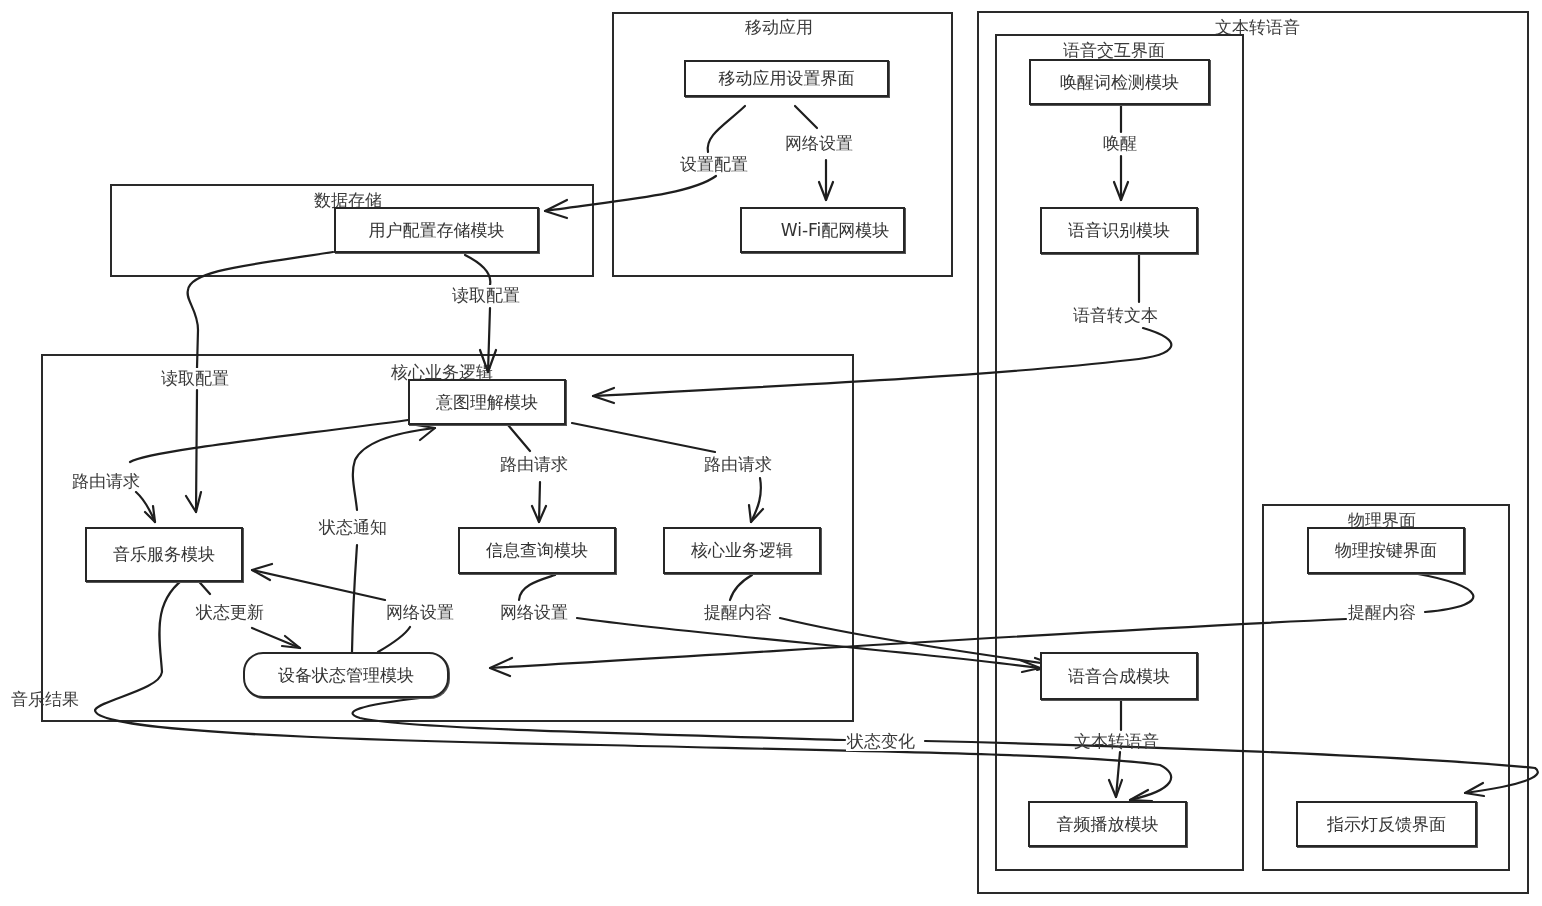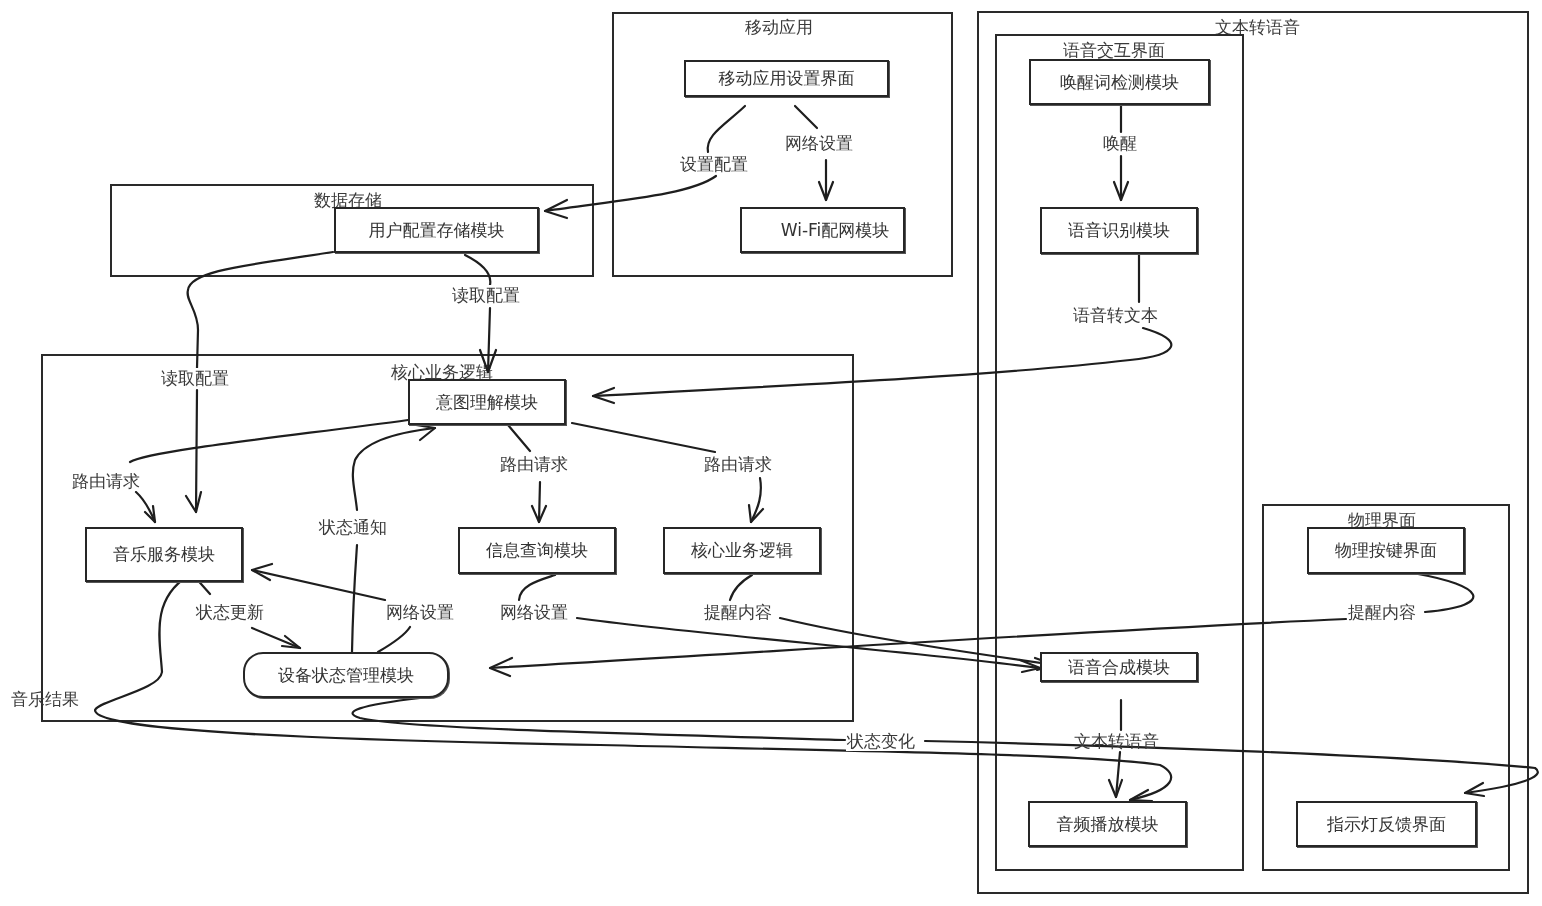--- a/index.html
+++ b/index.html
@@ -99,21 +99,21 @@
   <div class="node" style="left:668px;top:60px;width:205px;height:37px;margin-left:16px;">移动应用设置界面</div>
   <div class="node" style="left:740px;top:207px;width:165px;height:46px;padding-left:25px;">Wi-Fi配网模块</div>
   <div class="node" style="left:334px;top:207px;width:205px;height:46px;">用户配置存储模块</div>
   <div class="node" style="left:408px;top:379px;width:158px;height:46px;">意图理解模块</div>
   <div class="node" style="left:85px;top:527px;width:158px;height:55px;">音乐服务模块</div>
   <div class="node" style="left:458px;top:527px;width:158px;height:47px;">信息查询模块</div>
   <div class="node" style="left:663px;top:527px;width:158px;height:47px;">核心业务逻辑</div>
   <div class="node" style="left:243px;top:652px;width:206px;height:46px;border-radius:20px;">设备状态管理模块</div>
   <div class="node" style="left:1029px;top:59px;width:181px;height:46px;">唤醒词检测模块</div>
   <div class="node" style="left:1040px;top:207px;width:158px;height:47px;">语音识别模块</div>
-  <div class="node" style="left:1040px;top:652px;width:158px;height:30px;">语音合成模块</div>
+  <div class="node" style="left:1040px;top:652px;width:158px;height:48px;">语音合成模块</div>
   <div class="node" style="left:1028px;top:801px;width:159px;height:46px;">音频播放模块</div>
   <div class="node" style="left:1307px;top:527px;width:158px;height:47px;">物理按键界面</div>
   <div class="node" style="left:1296px;top:801px;width:181px;height:46px;">指示灯反馈界面</div>
 
   <div class="edge-label" style="left:679px;top:154px;">设置配置</div>
   <div class="edge-label" style="left:784px;top:133px;">网络设置</div>
   <div class="edge-label" style="left:451px;top:285px;">读取配置</div>
   <div class="edge-label" style="left:160px;top:368px;">读取配置</div>
   <div class="edge-label" style="left:71px;top:471px;">路由请求</div>
   <div class="edge-label" style="left:499px;top:454px;">路由请求</div>

